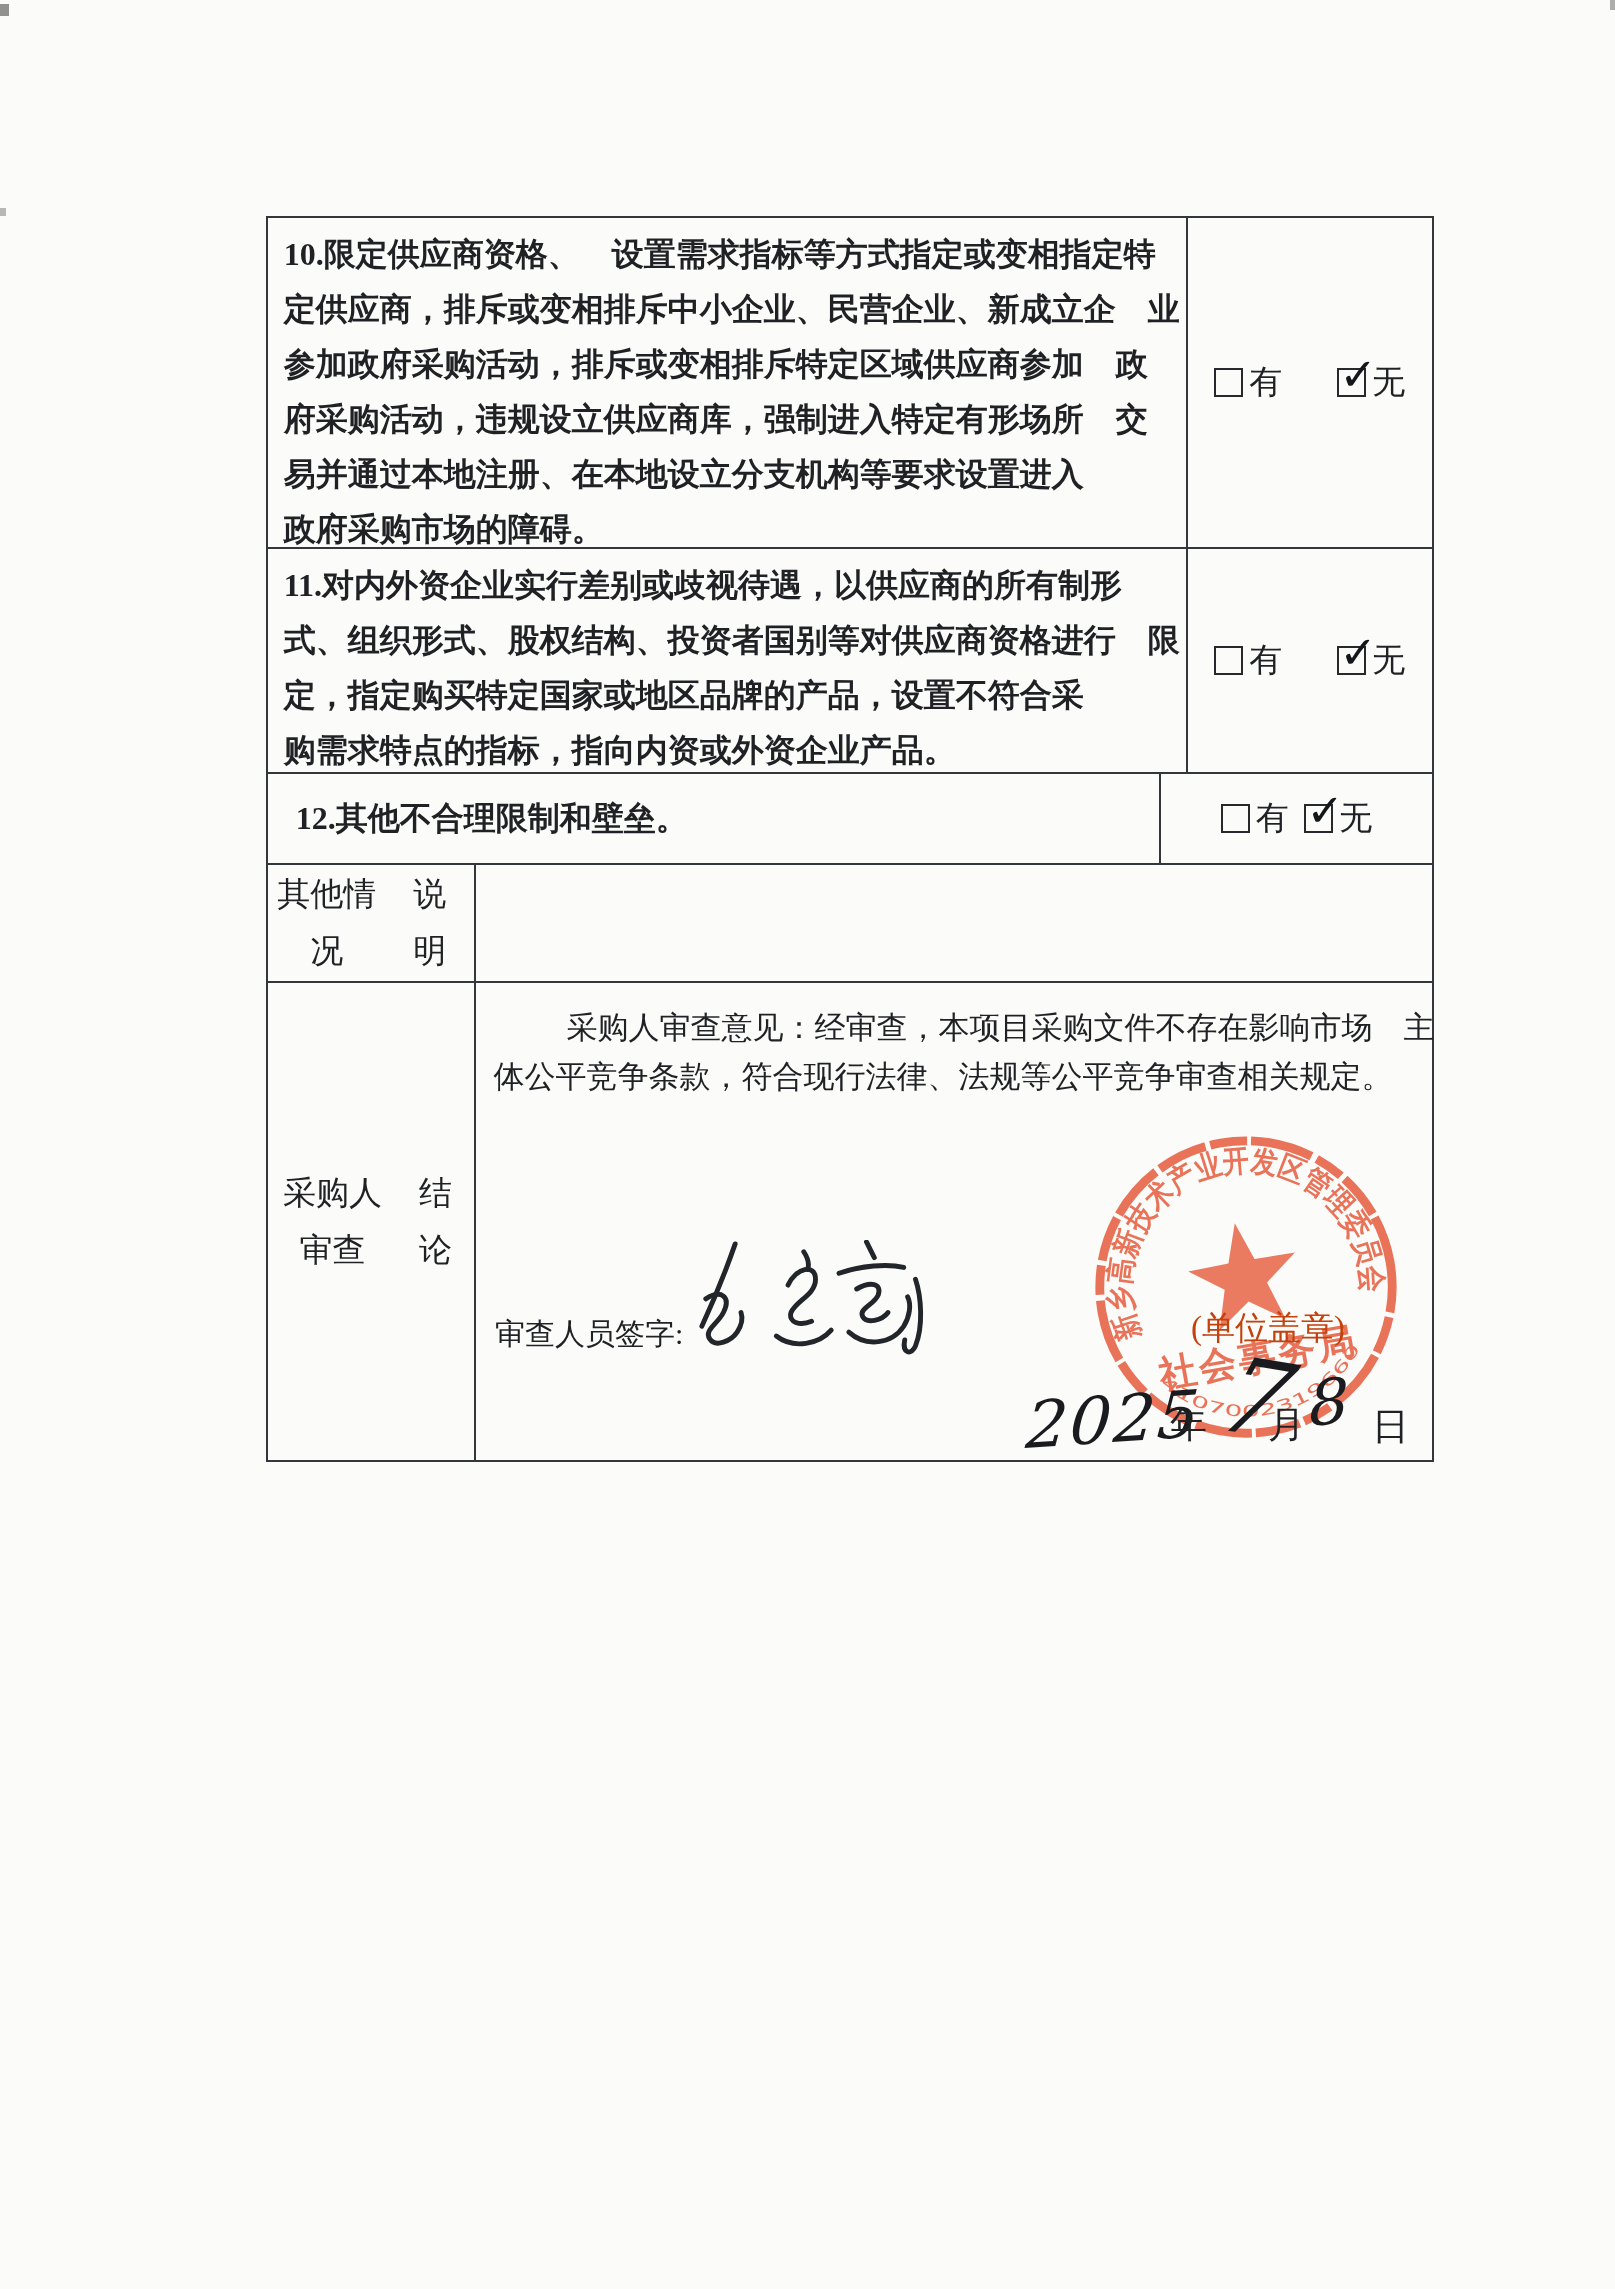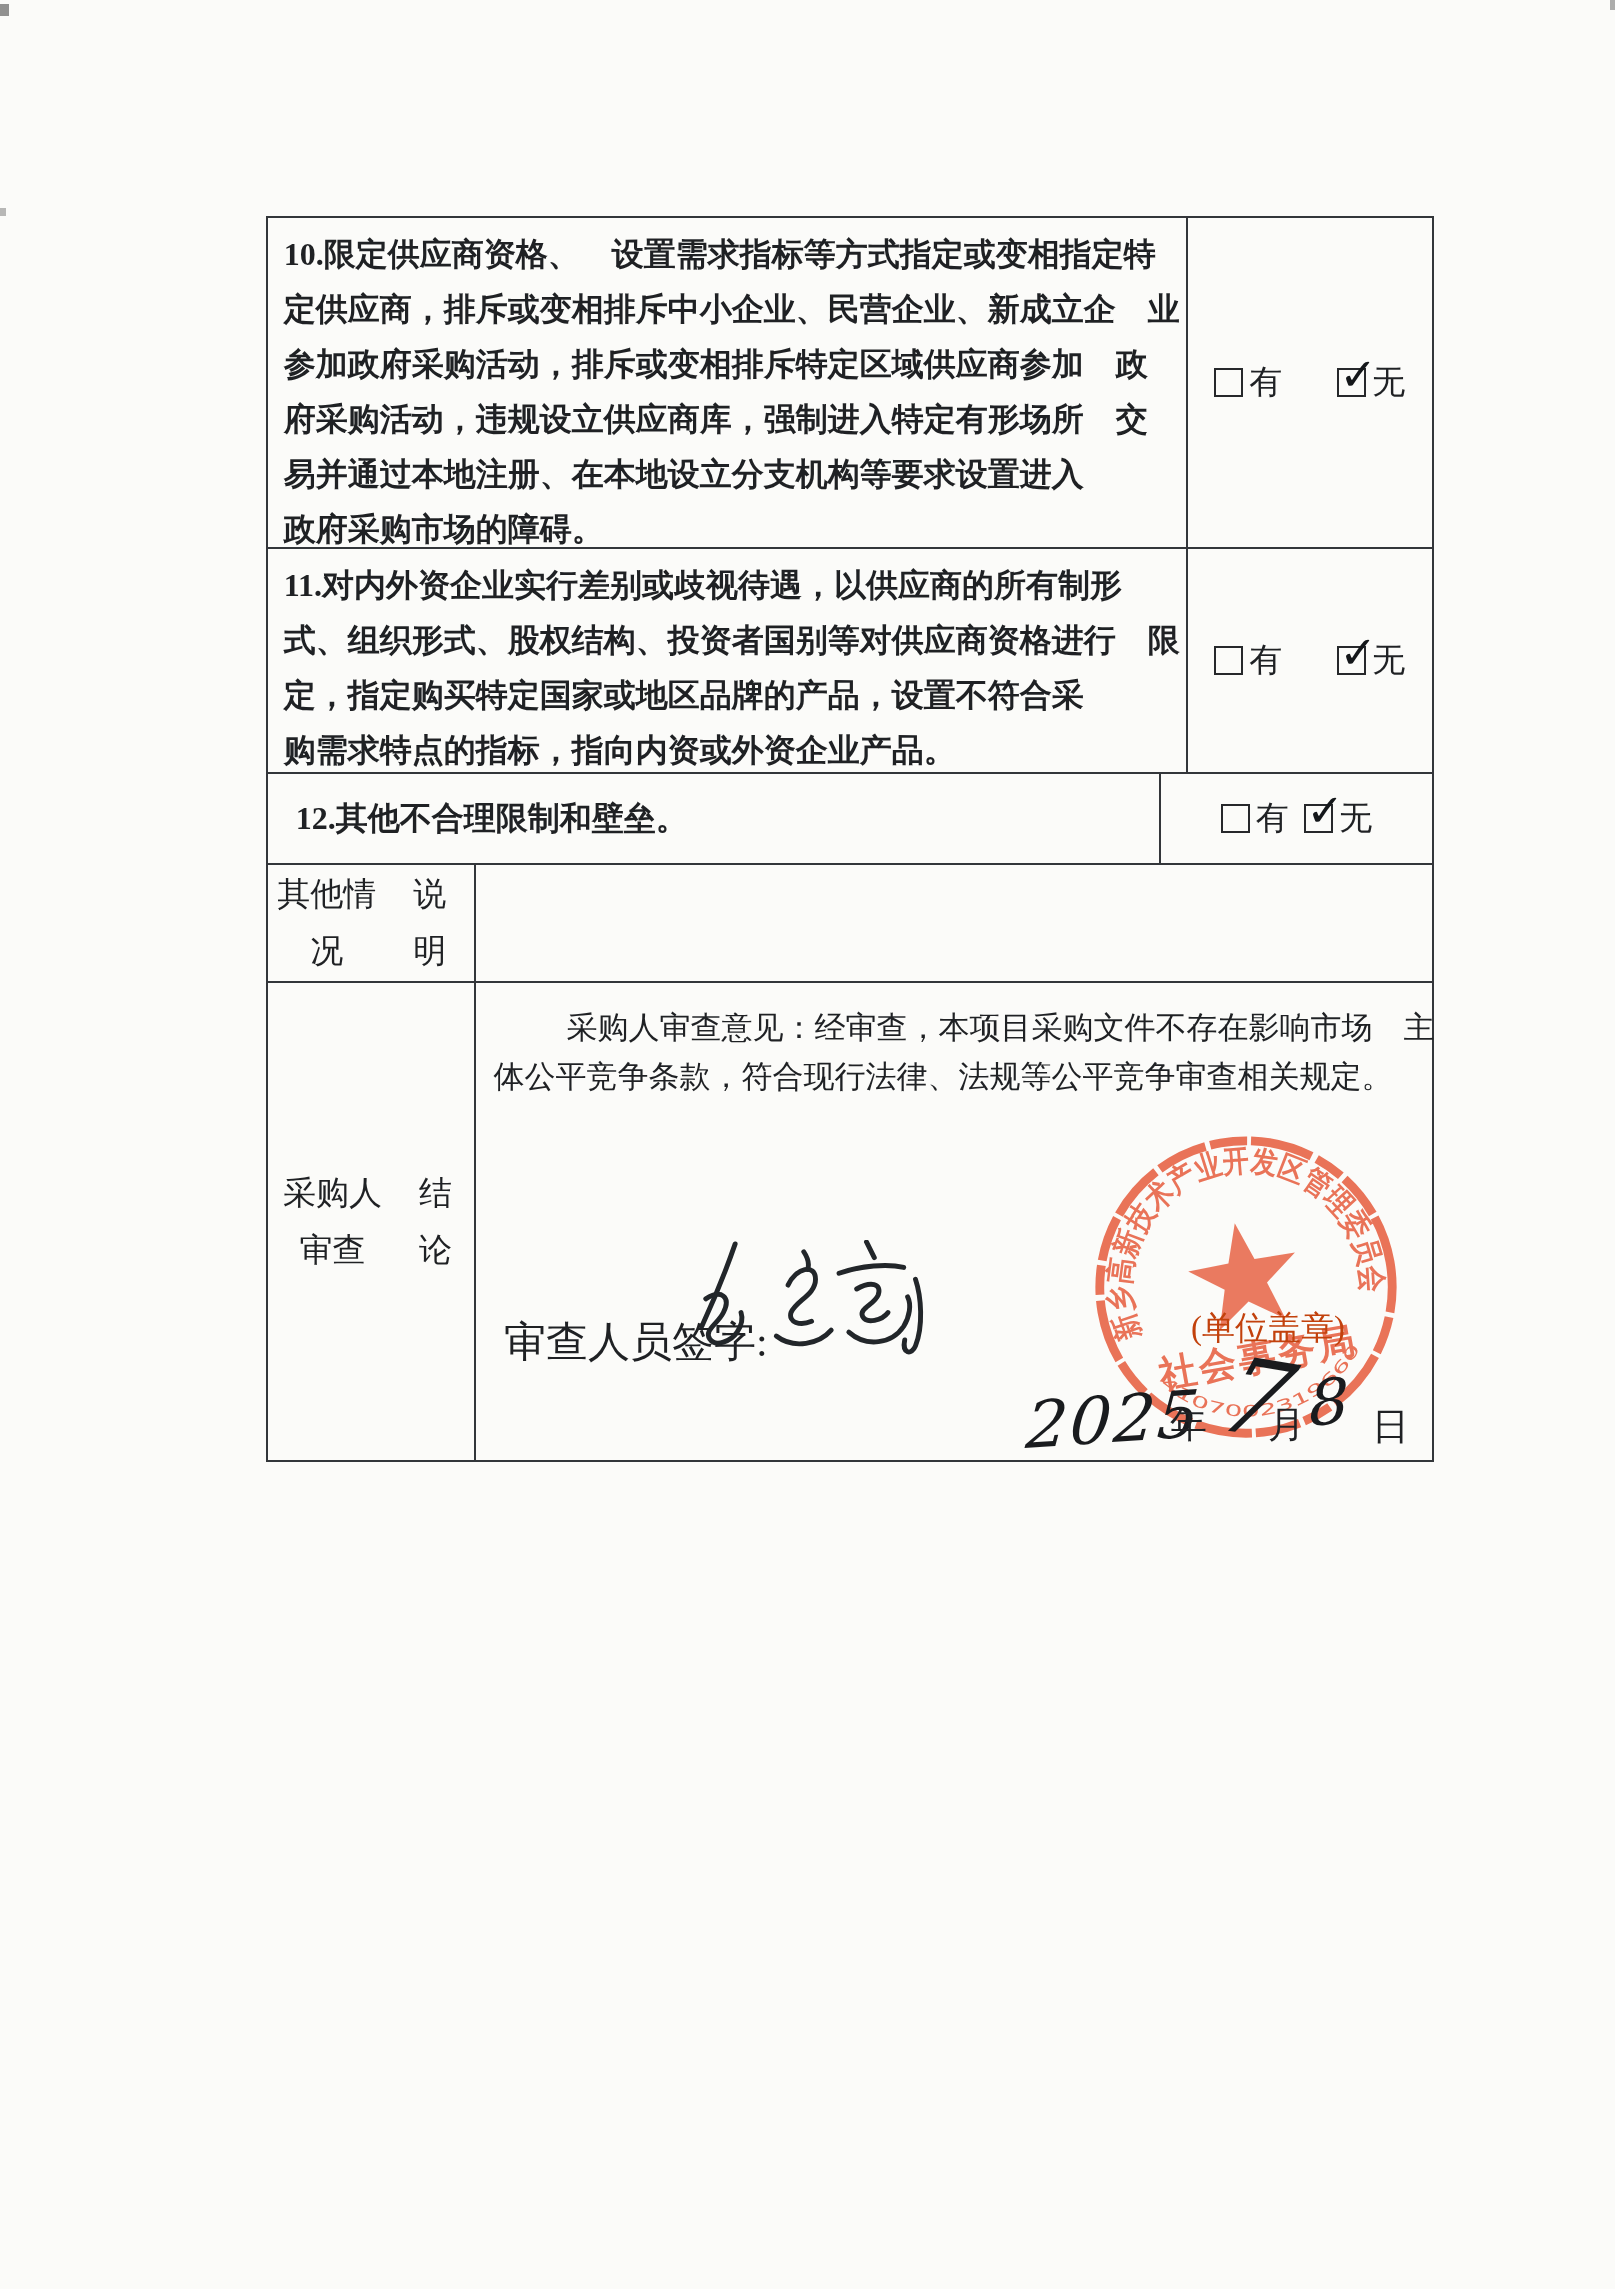--- a/index.html
+++ b/index.html
@@ -45,21 +45,21 @@
   }
   .mark{
     position:absolute;left:0px;top:-17.6px;font-size:45px;font-weight:bold;
     color:#14171a;font-family:"DejaVu Sans",sans-serif;font-style:normal;line-height:1;
   }
   .optlabel{font-size:33px;}
   
   .opinion{margin:19.6px 9.8px 0 17.6px;font-size:31px;line-height:49px;}
   .opinion .op-line{white-space:nowrap;}
   .opinion .op-line:first-child{text-indent:73px;}
-  .sig-label{position:absolute;left:28px;top:331px;font-size:42px;text-align:center;}
+  .sig-label{position:absolute;left:19px;top:331px;font-size:30px;text-align:center;}
   .sig-svg{position:absolute;left:218px;top:257px;}
   .stamp-note{position:absolute;left:715px;top:323px;font-size:33px;color:#c2410c;z-index:3;}
   .seal{position:absolute;left:613px;top:147px;z-index:2;mix-blend-mode:multiply;opacity:.93;}
   
   .dateline{position:absolute;left:547px;top:388px;width:431px;height:137px;z-index:4;}
   .dateline span{position:absolute;line-height:1;}
   .hand{
     font-style:italic;color:#191b1e;font-family:"DejaVu Serif",serif;
     transform:skewX(-8deg) rotate(-4deg);font-weight:500;
   }

